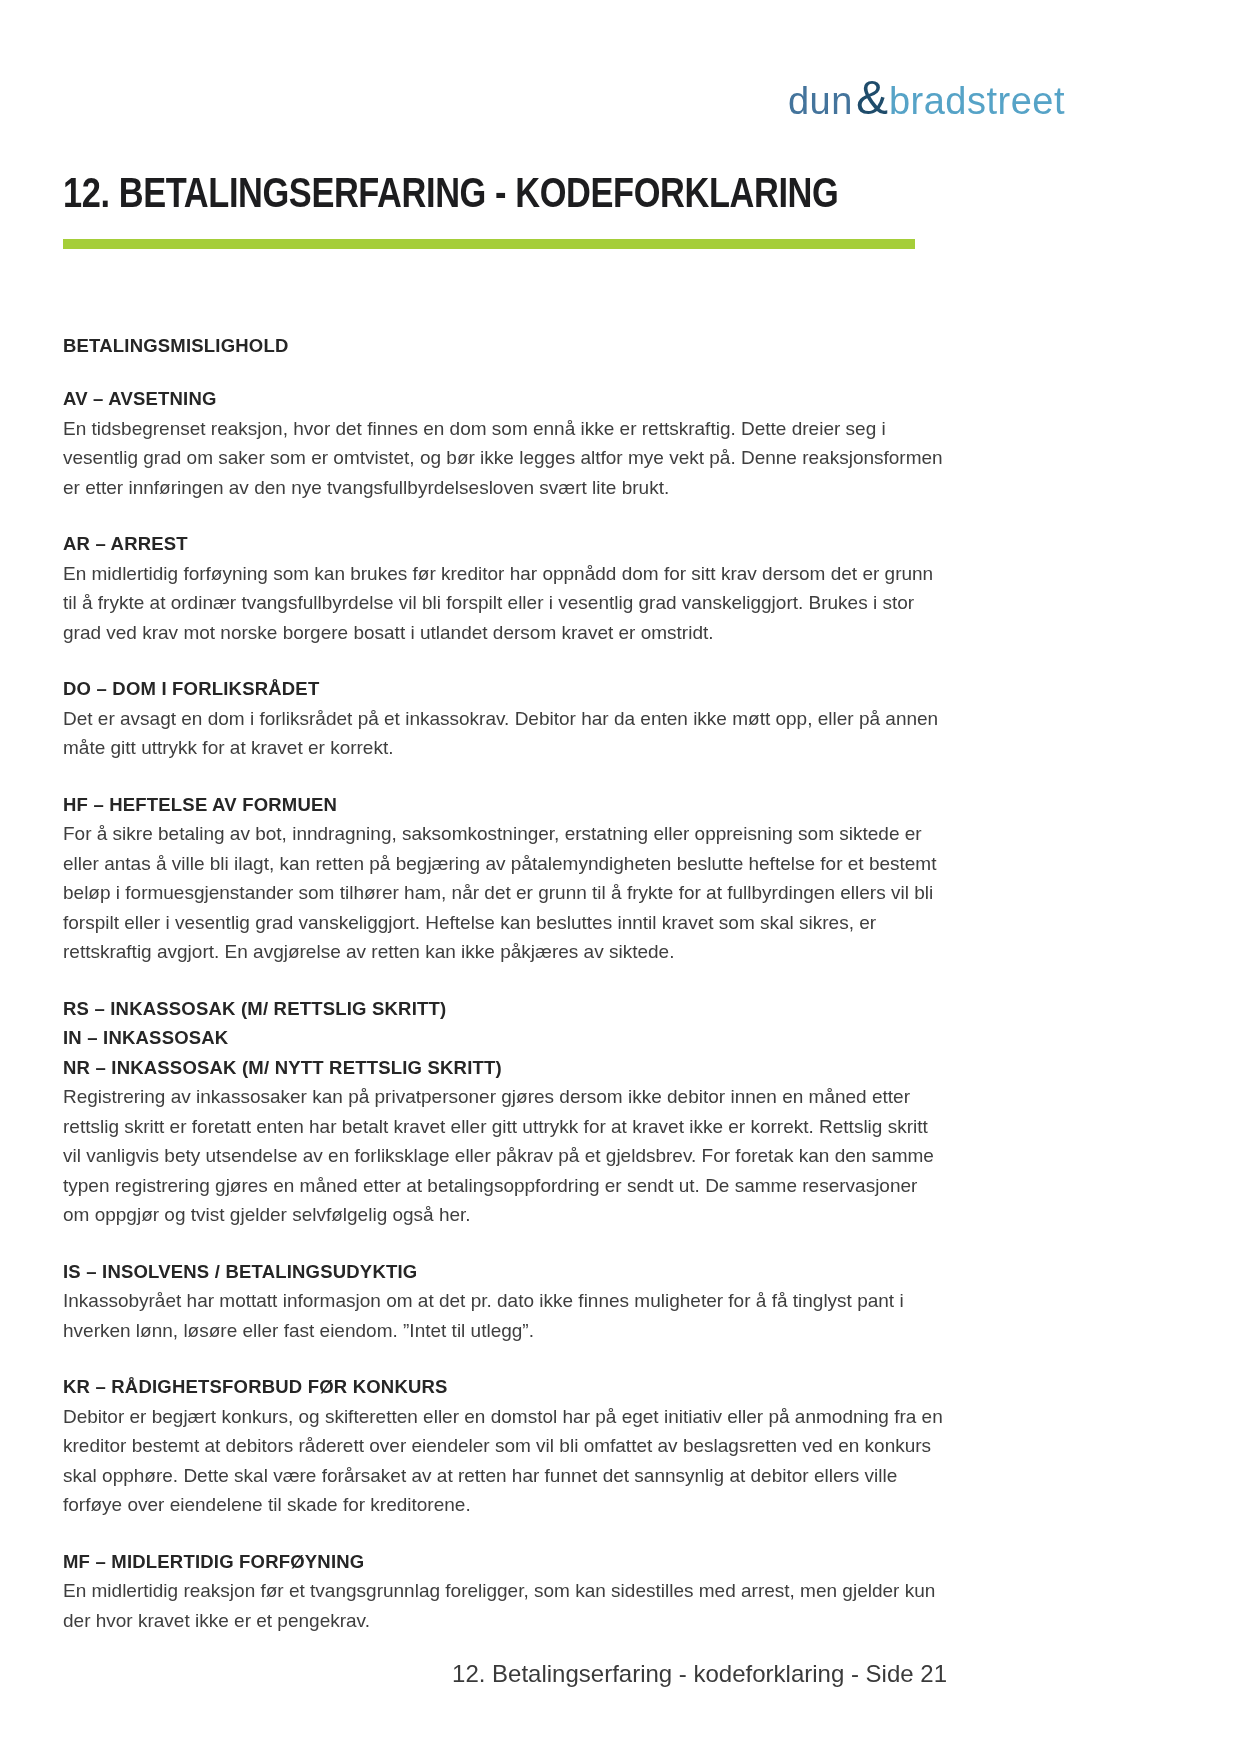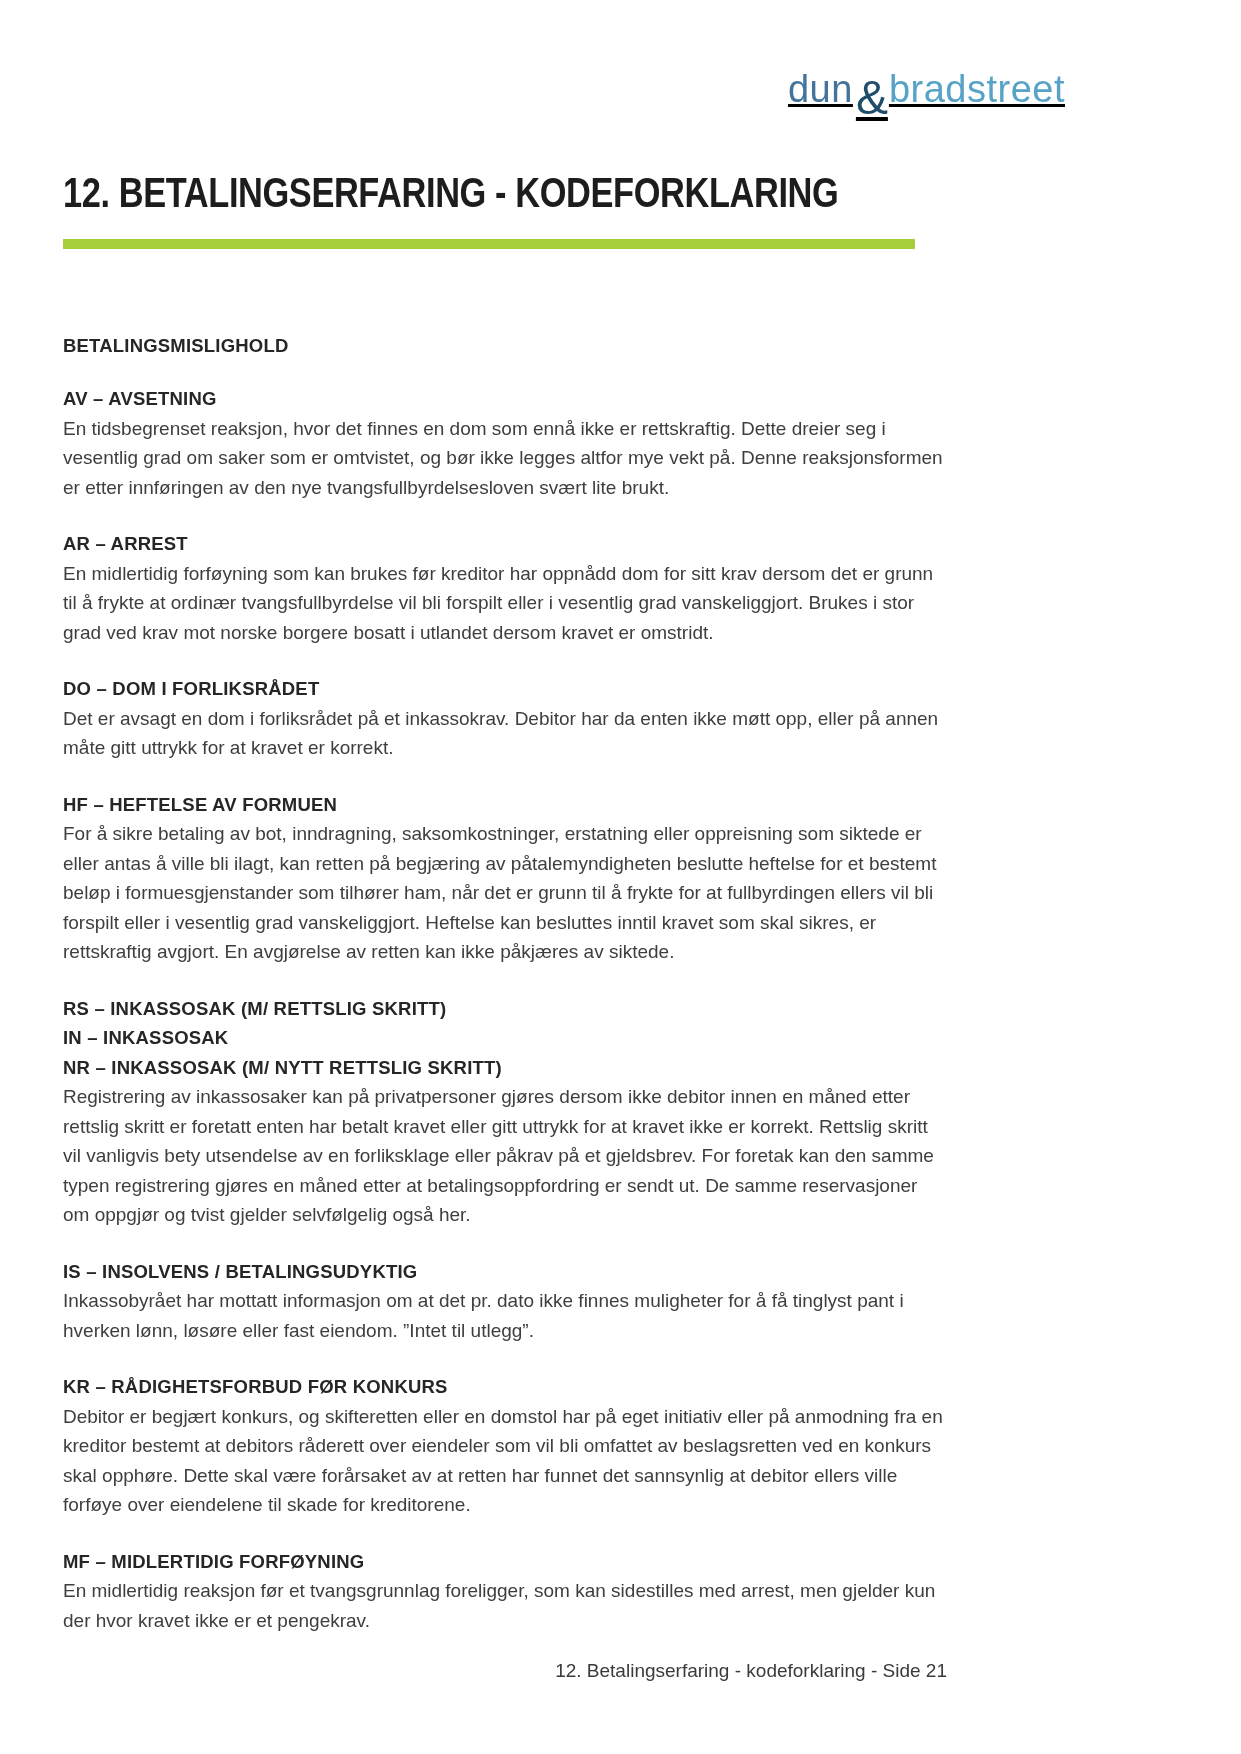--- a/index.html
+++ b/index.html
@@ -13,24 +13,23 @@
     height: 1754px;
     background: #ffffff;
     font-family: "Liberation Sans", sans-serif;
     overflow: hidden;
   }
   .logo {
     position: absolute;
     top: 68px;
     right: 176px;
     display: flex;
-    align-items: flex-start;
+    align-items: flex-end;
     font-family: "Liberation Sans", sans-serif;
     white-space: nowrap;
-    text-decoration: underline;
   }
   .logo .word {
     font-size: 38px;
     font-weight: 400;
     letter-spacing: 0.5px;
   }
   .logo .amp {
     font-size: 48px;
     font-weight: 400;
     margin: 0 1px 0 3px;
@@ -81,21 +80,21 @@
     color: #3e3e3e;
     line-height: 29.5px;
     margin: 0;
   }
   .footer {
     position: absolute;
     left: 63px;
     top: 1660px;
     width: 884px;
     text-align: right;
-    font-size: 19px;
+    font-size: 24px;
     color: #3a3a3a;
   }
 </style>
 </head>
 <body>
 
 <div class="page">
 
   <div class="logo">
     <span class="word" style="color: rgb(68, 116, 156);">dun</span>

